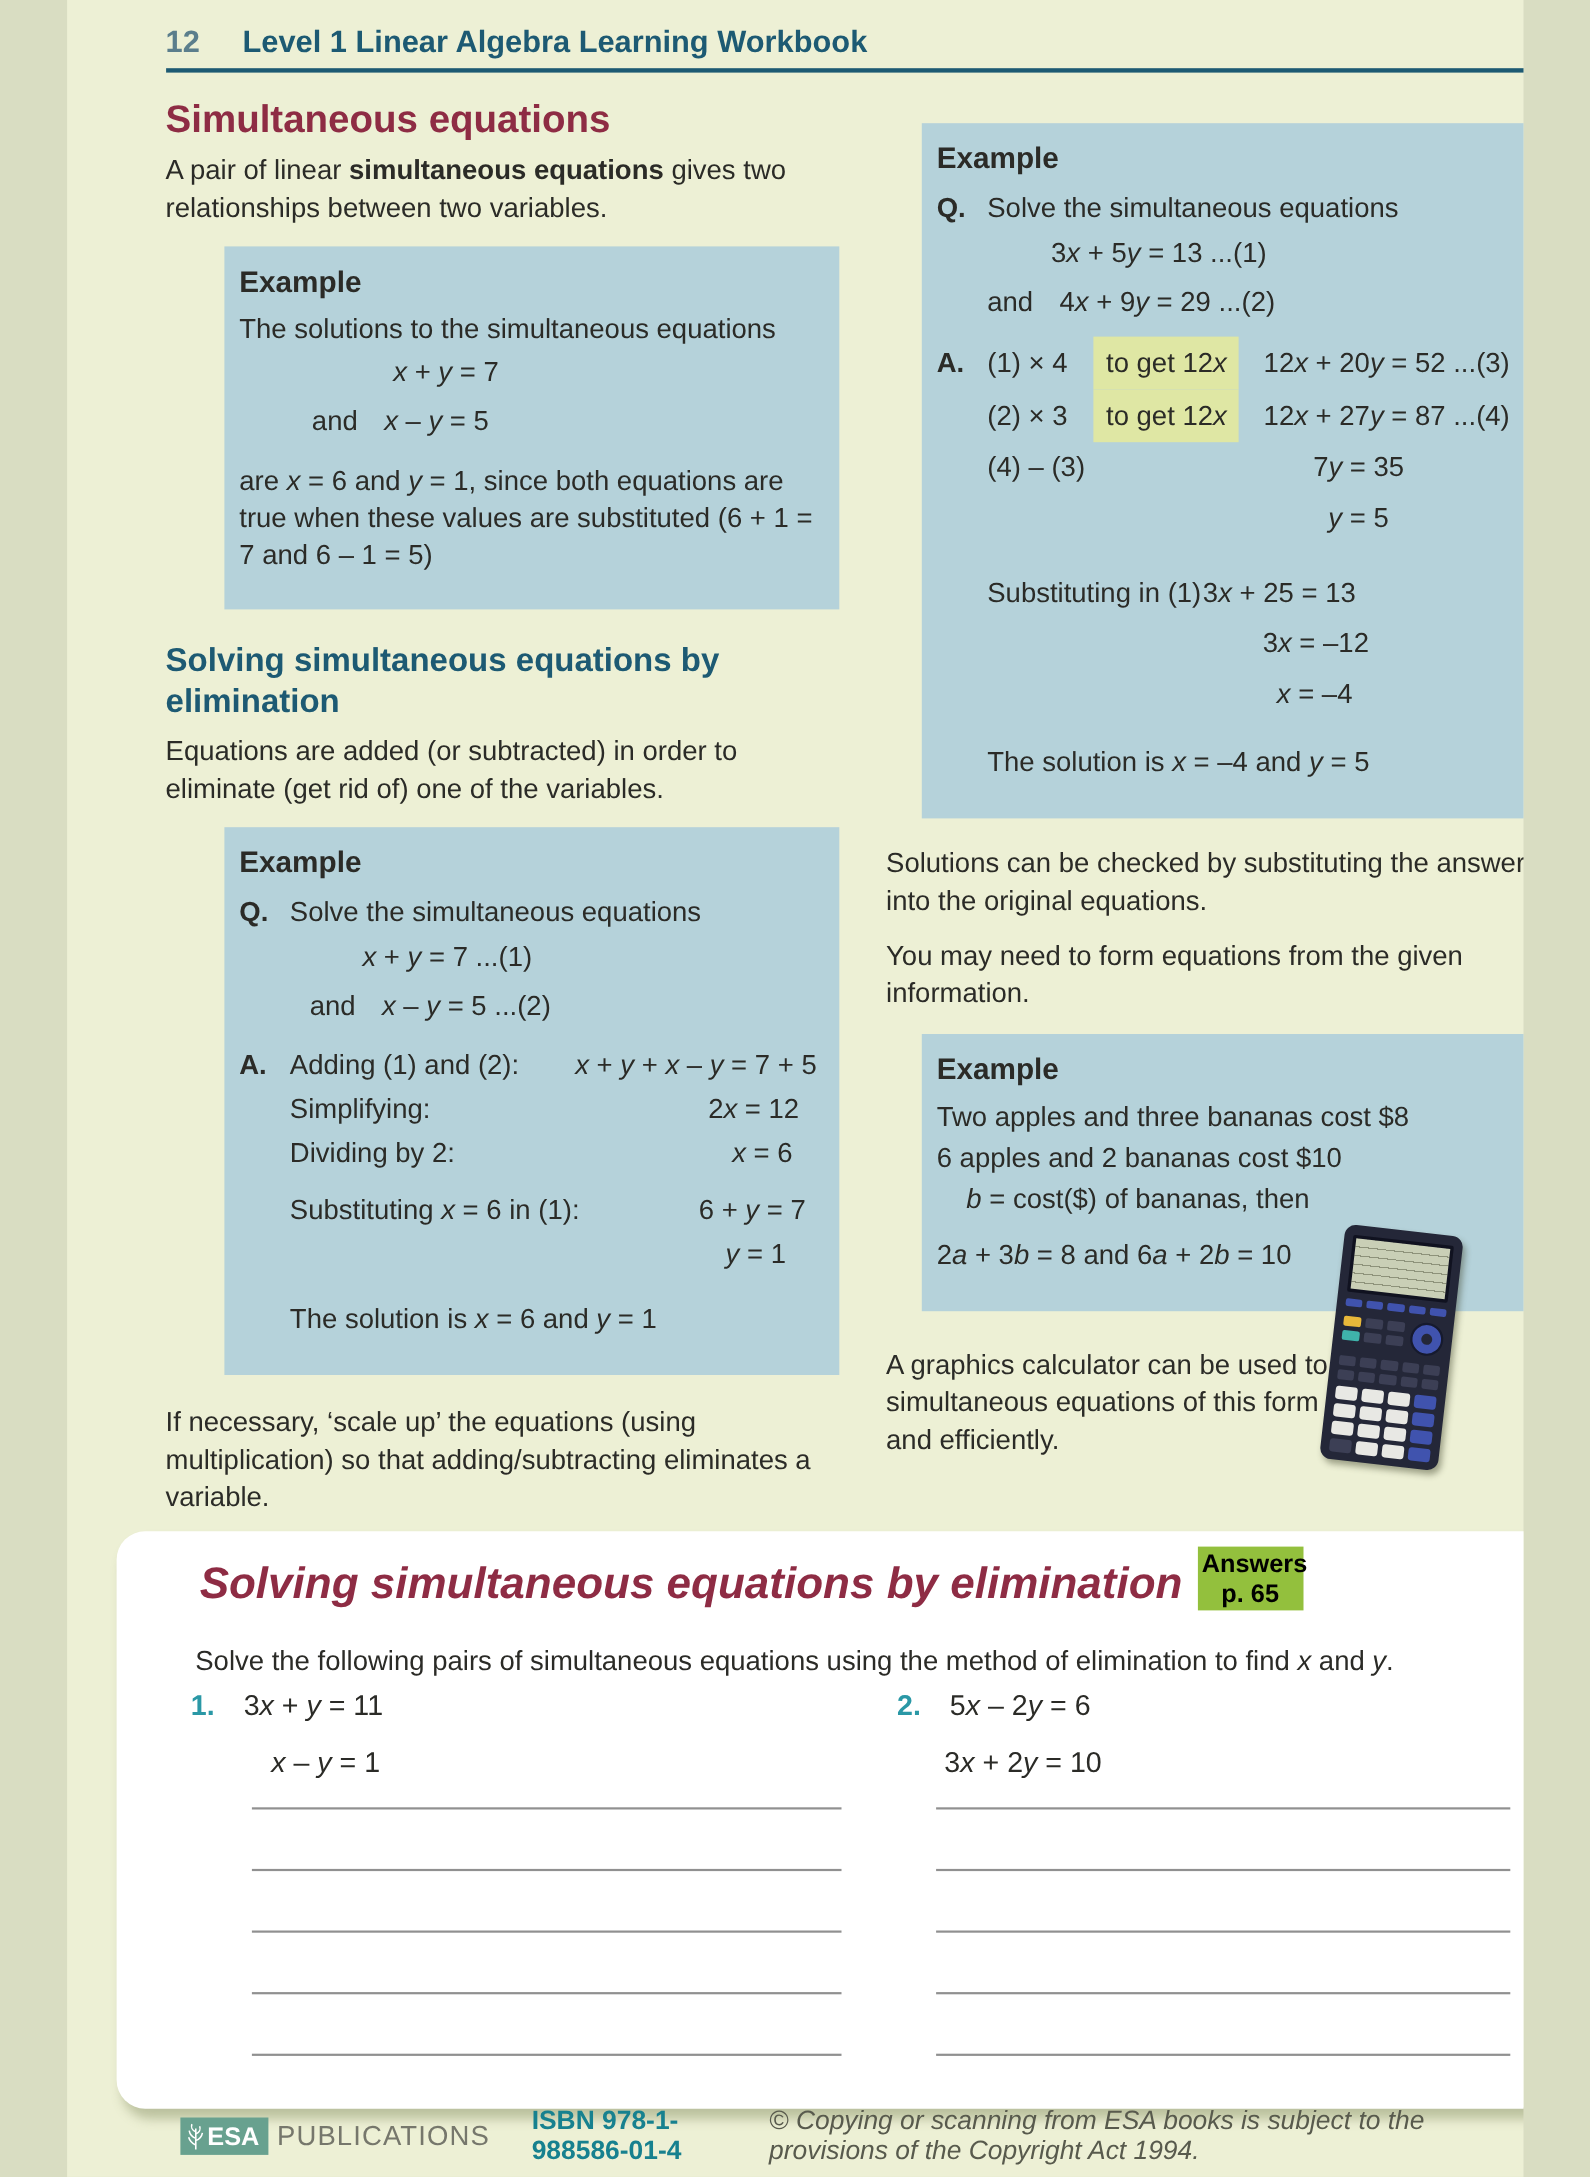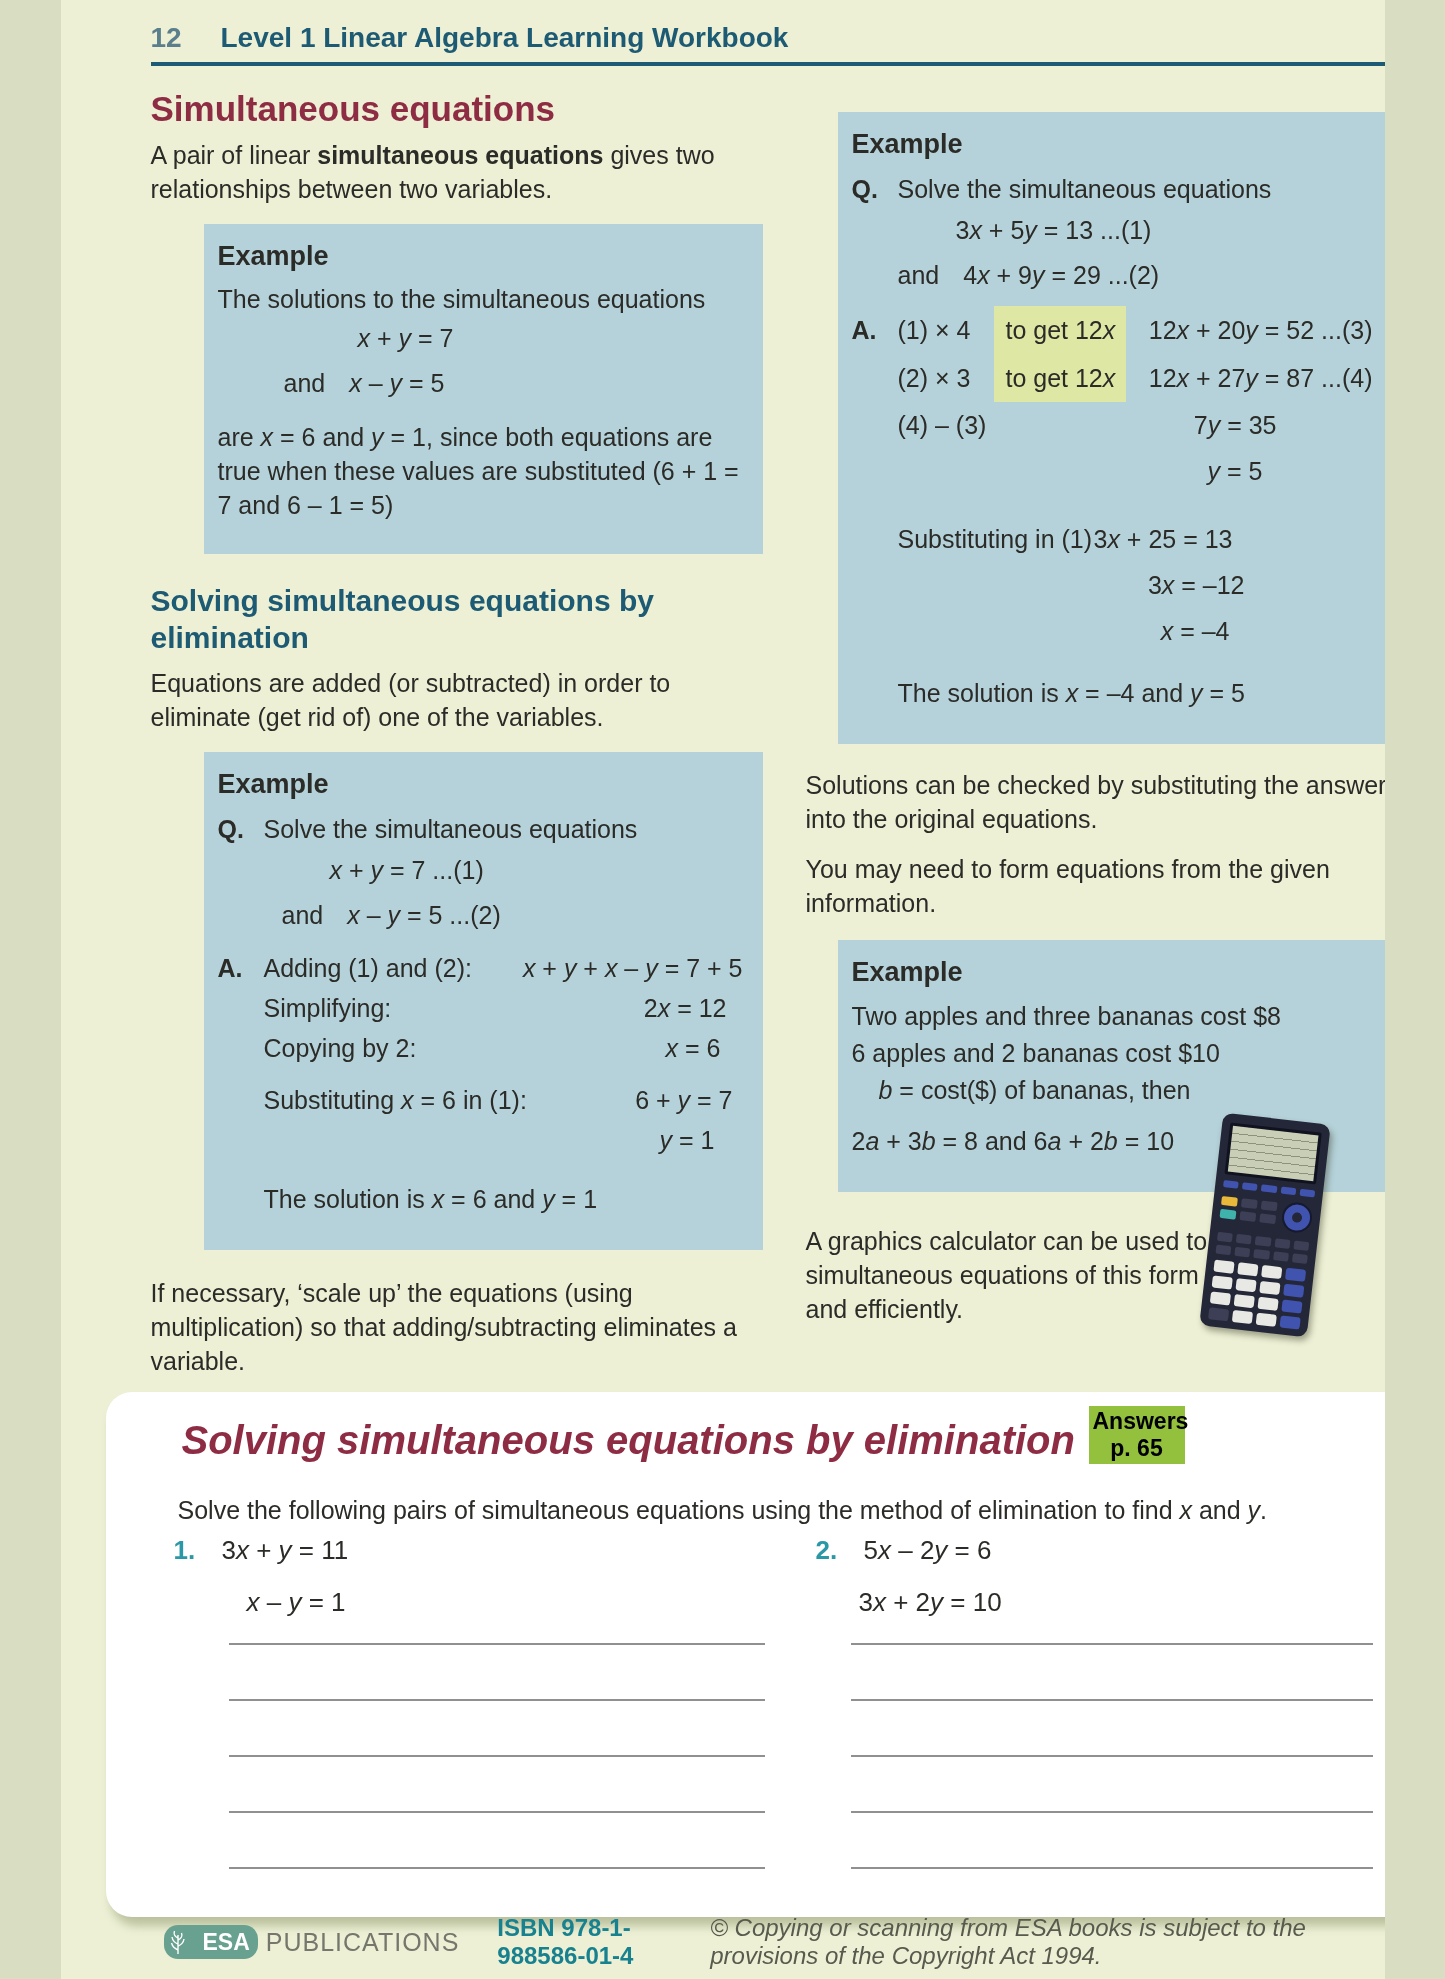--- a/index.html
+++ b/index.html
@@ -87,22 +87,22 @@
   .q .num{color:var(--question-teal,#2a98a6);font-weight:bold;display:inline-block;width:48px;}
   .q .ind{padding-left:73px;}
   .q2 .ind{padding-left:43px;}
   .ans{position:absolute;top:197px;}
   .ans-l{left:123px;width:536px;}
   .ans-r{left:745px;width:522px;}
   .ans .ln{height:56px;border-bottom:2px solid var(--line-gray,#909090);}
 
   
   .footer{position:absolute;left:103px;top:1922px;display:flex;align-items:center;height:40px;}
-  .logo{display:flex;align-items:center;gap:16px;background:var(--logo-green,#68a18f);
-        color:#fff;font-weight:bold;font-size:23px;padding:3px 8px 3px 5px;height:34px;border-radius:14px;}
+  .logo{display:flex;align-items:center;gap:2px;background:var(--logo-green,#68a18f);
+        color:#fff;font-weight:bold;font-size:23px;padding:3px 8px 3px 5px;height:34px;}
   .pub{color:#76776c;font-size:25px;letter-spacing:1px;margin-left:8px;}
   .isbn{color:var(--isbn-teal,#17818f);font-size:24px;font-weight:bold;margin-left:38px;}
   .copy{color:var(--footer-gray,#585a4d);font-size:24px;font-style:italic;margin-left:30px;}
 </style>
 </head>
 <body>
 
 <div class="page">
 
   <div class="hdr">
@@ -142,21 +142,21 @@
         <span><i class="mv">x</i> + <i class="mv">y</i> + <i class="mv">x</i> – <i class="mv">y</i> = 7 + 5</span>
       </div>
       <div class="exrow">
         <span class="qlbl"></span>
         <span>Simplifying:</span>
         <span class="spacer"></span>
         <span style="margin-right:16px;">2<i class="mv">x</i> = 12</span>
       </div>
       <div class="exrow">
         <span class="qlbl"></span>
-        <span>Copying by 2:</span>
+        <span>Dividing by 2:</span>
         <span class="spacer"></span>
         <span style="margin-right:22px;"><i class="mv">x</i> = 6</span>
       </div>
       <div class="exrow" style="margin-top:12px;">
         <span class="qlbl"></span>
         <span>Substituting <i class="mv">x</i> = 6 in (1):</span>
         <span class="spacer"></span>
         <span style="margin-right:10px;">6 + <i class="mv">y</i> = 7</span>
       </div>
       <div class="exrow">

